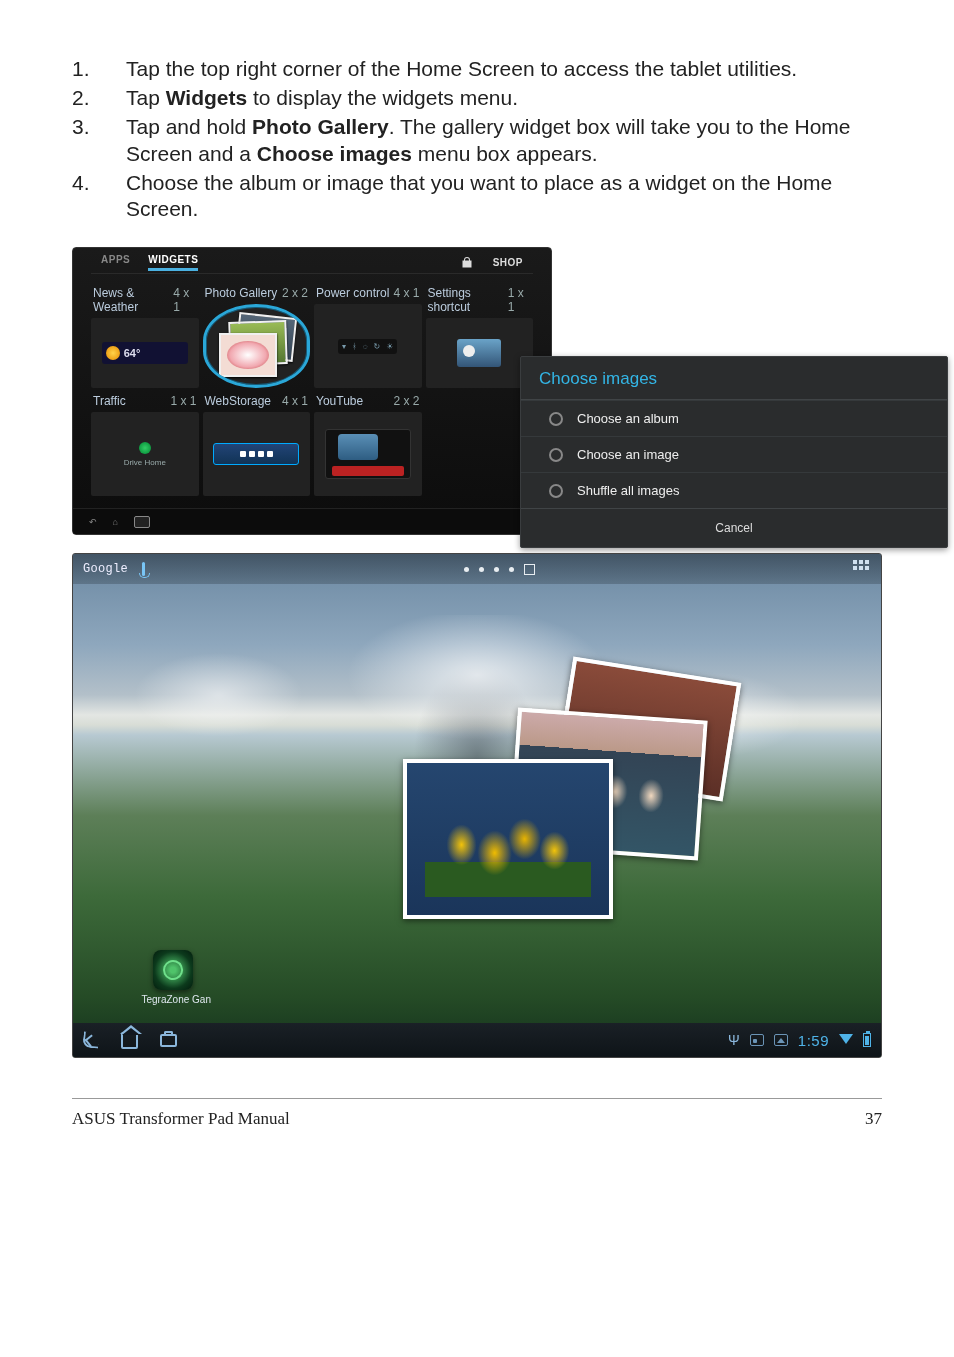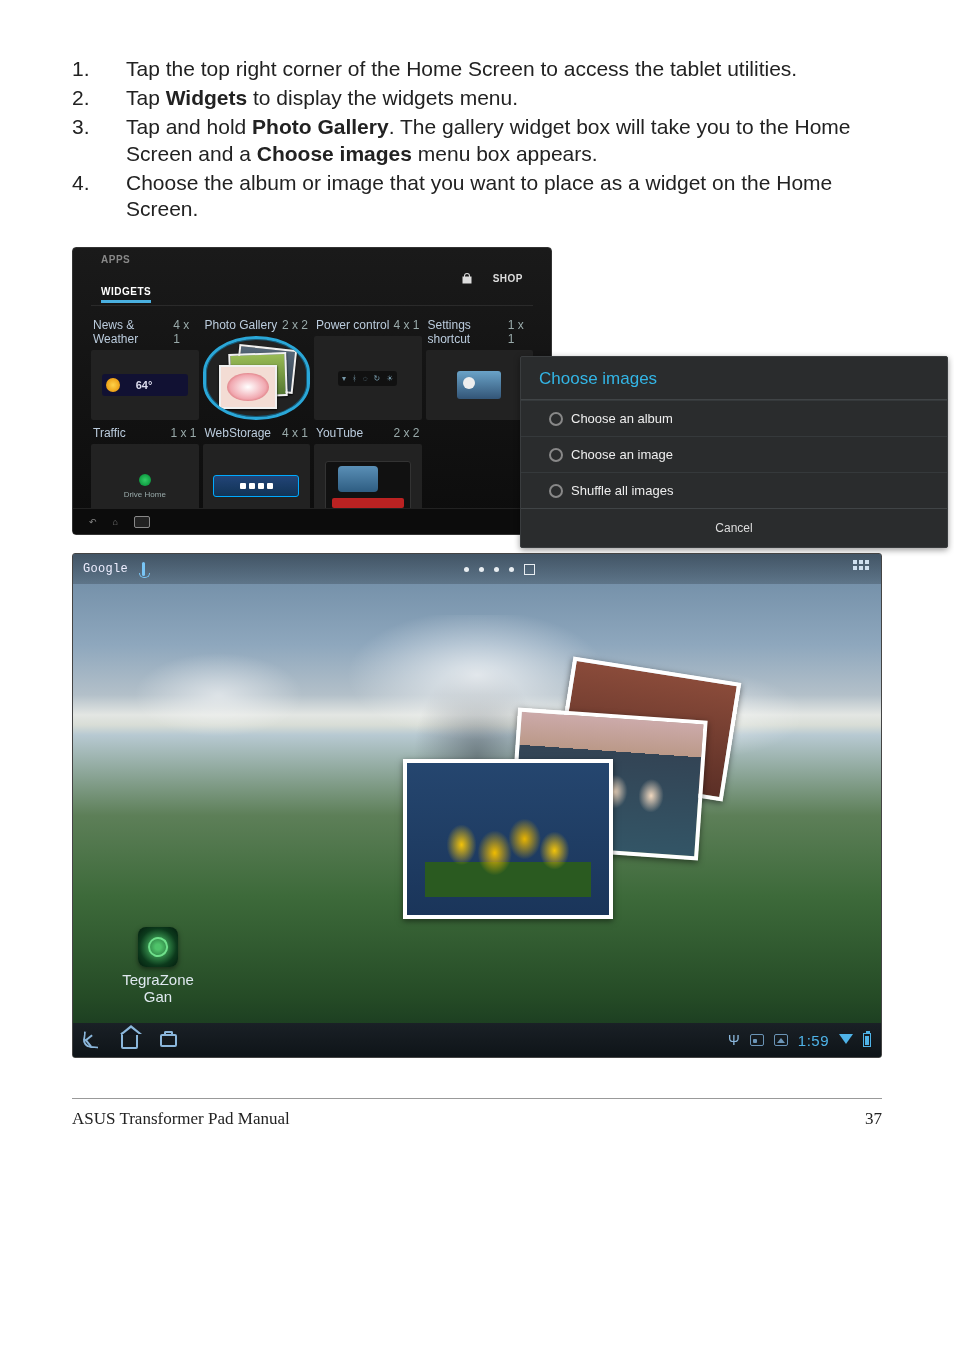--- a/index.html
+++ b/index.html
@@ -65,21 +65,21 @@
     overflow: hidden;
   }
   .wp-top {
     display: flex; align-items: center;
     justify-content: space-between;
     padding: 6px 28px 2px;
     font-size: 10px;
     font-weight: 600;
     letter-spacing: .5px;
   }
-  .wp-tabs { display: flex; gap: 18px; flex-direction: column; }
+  .wp-tabs { display: flex; gap: 18px; }
   .wp-tab-active { color: #fff; border-bottom: 3px solid #4ab0e0; padding-bottom:3px;}
   .wp-tab-inactive { color: #888; padding-bottom:3px;}
   .wp-shop { display:flex; align-items:center; gap:20px; color:#ddd;}
   .wp-divider {
     height:1px; background:#2a2a2a; margin:0 18px 6px;
   }
   .wp-grid {
     display: grid;
     grid-template-columns: repeat(4, 1fr);
     grid-template-rows: repeat(2, 104px);
@@ -96,21 +96,21 @@
     overflow:hidden;
     position:relative;
   }
   .wp-highlight {
     border: 3px solid #2aa7d8;
     border-radius: 50%/44%;
     box-shadow: 0 0 0 1px #145a78 inset;
     padding:2px;
   }
   .wp-weather {
-    background:#113; display:flex; align-items:center; gap:16px; padding:4px; border-radius:3px;
+    background:#113; display:flex; align-items:center; gap:4px; padding:4px; border-radius:3px;
     width:80%;
   }
   .wp-weather .sun{width:14px;height:14px;border-radius:50%;background:radial-gradient(#ffd34a,#e58a00);}
   .photo-stack {
     position:relative; width:78px; height:62px;
   }
   .photo-stack .p1,.photo-stack .p2,.photo-stack .p3{
     position:absolute; width:58px;height:44px;
     border:2px solid #f0f0f0; background:linear-gradient(135deg,#d66,#a23);
     box-shadow:0 1px 2px #000;
@@ -160,21 +160,21 @@
     border-radius:2px;
     box-shadow:0 2px 6px rgba(0,0,0,.4);
   }
   .choose-title{
     color:#33b5e5;
     font-size:17px;
     padding:12px 18px 10px;
     border-bottom:1px solid #404446;
   }
   .choose-item{
-    display:flex; align-items:center; gap:8px;
+    display:flex; align-items:center; gap:14px;
     padding:10px 28px;
     font-size:13px;
     border-top:1px solid #35393b;
   }
   .choose-item:first-of-type{border-top:none;}
   .radio{
     width:14px;height:14px;border:2px solid #888;border-radius:50%;
   }
   .choose-cancel{
     text-align:center;
@@ -252,22 +252,22 @@
   .hs-widget .ph1::before{content:"";position:absolute;inset:18px;
     background:
       radial-gradient(22px 30px at 22% 55%,#f2c30a,transparent 68%),
       radial-gradient(26px 34px at 42% 62%,#f0bc00,transparent 66%),
       radial-gradient(24px 30px at 60% 50%,#e8b400,transparent 68%),
       radial-gradient(22px 28px at 78% 60%,#f2c30a,transparent 68%),
       linear-gradient(transparent 70%,#2a5a20 70%);
   }
   
   .tegra{
-    position:absolute;left:47px;bottom:52px;width:76px;text-align:center;
-    font-size:15px;color:#dfe8ef;
+    position:absolute;left:62px;bottom:52px;width:76px;text-align:right;
+    font-size:10px;color:#dfe8ef;
   }
   .tegra .chip{
     width:40px;height:40px;margin:0 auto 4px;border-radius:8px;
     background:radial-gradient(#4fc36a 10%,#0c3a1c 65%,#031b0d);
     box-shadow:0 2px 5px rgba(0,0,0,.5);
     position:relative;
   }
   .tegra .chip::after{content:"";position:absolute;inset:10px;border:2px solid #6fe08b;border-radius:50%;transform:rotate(20deg);}
   
   .hs-nav{

